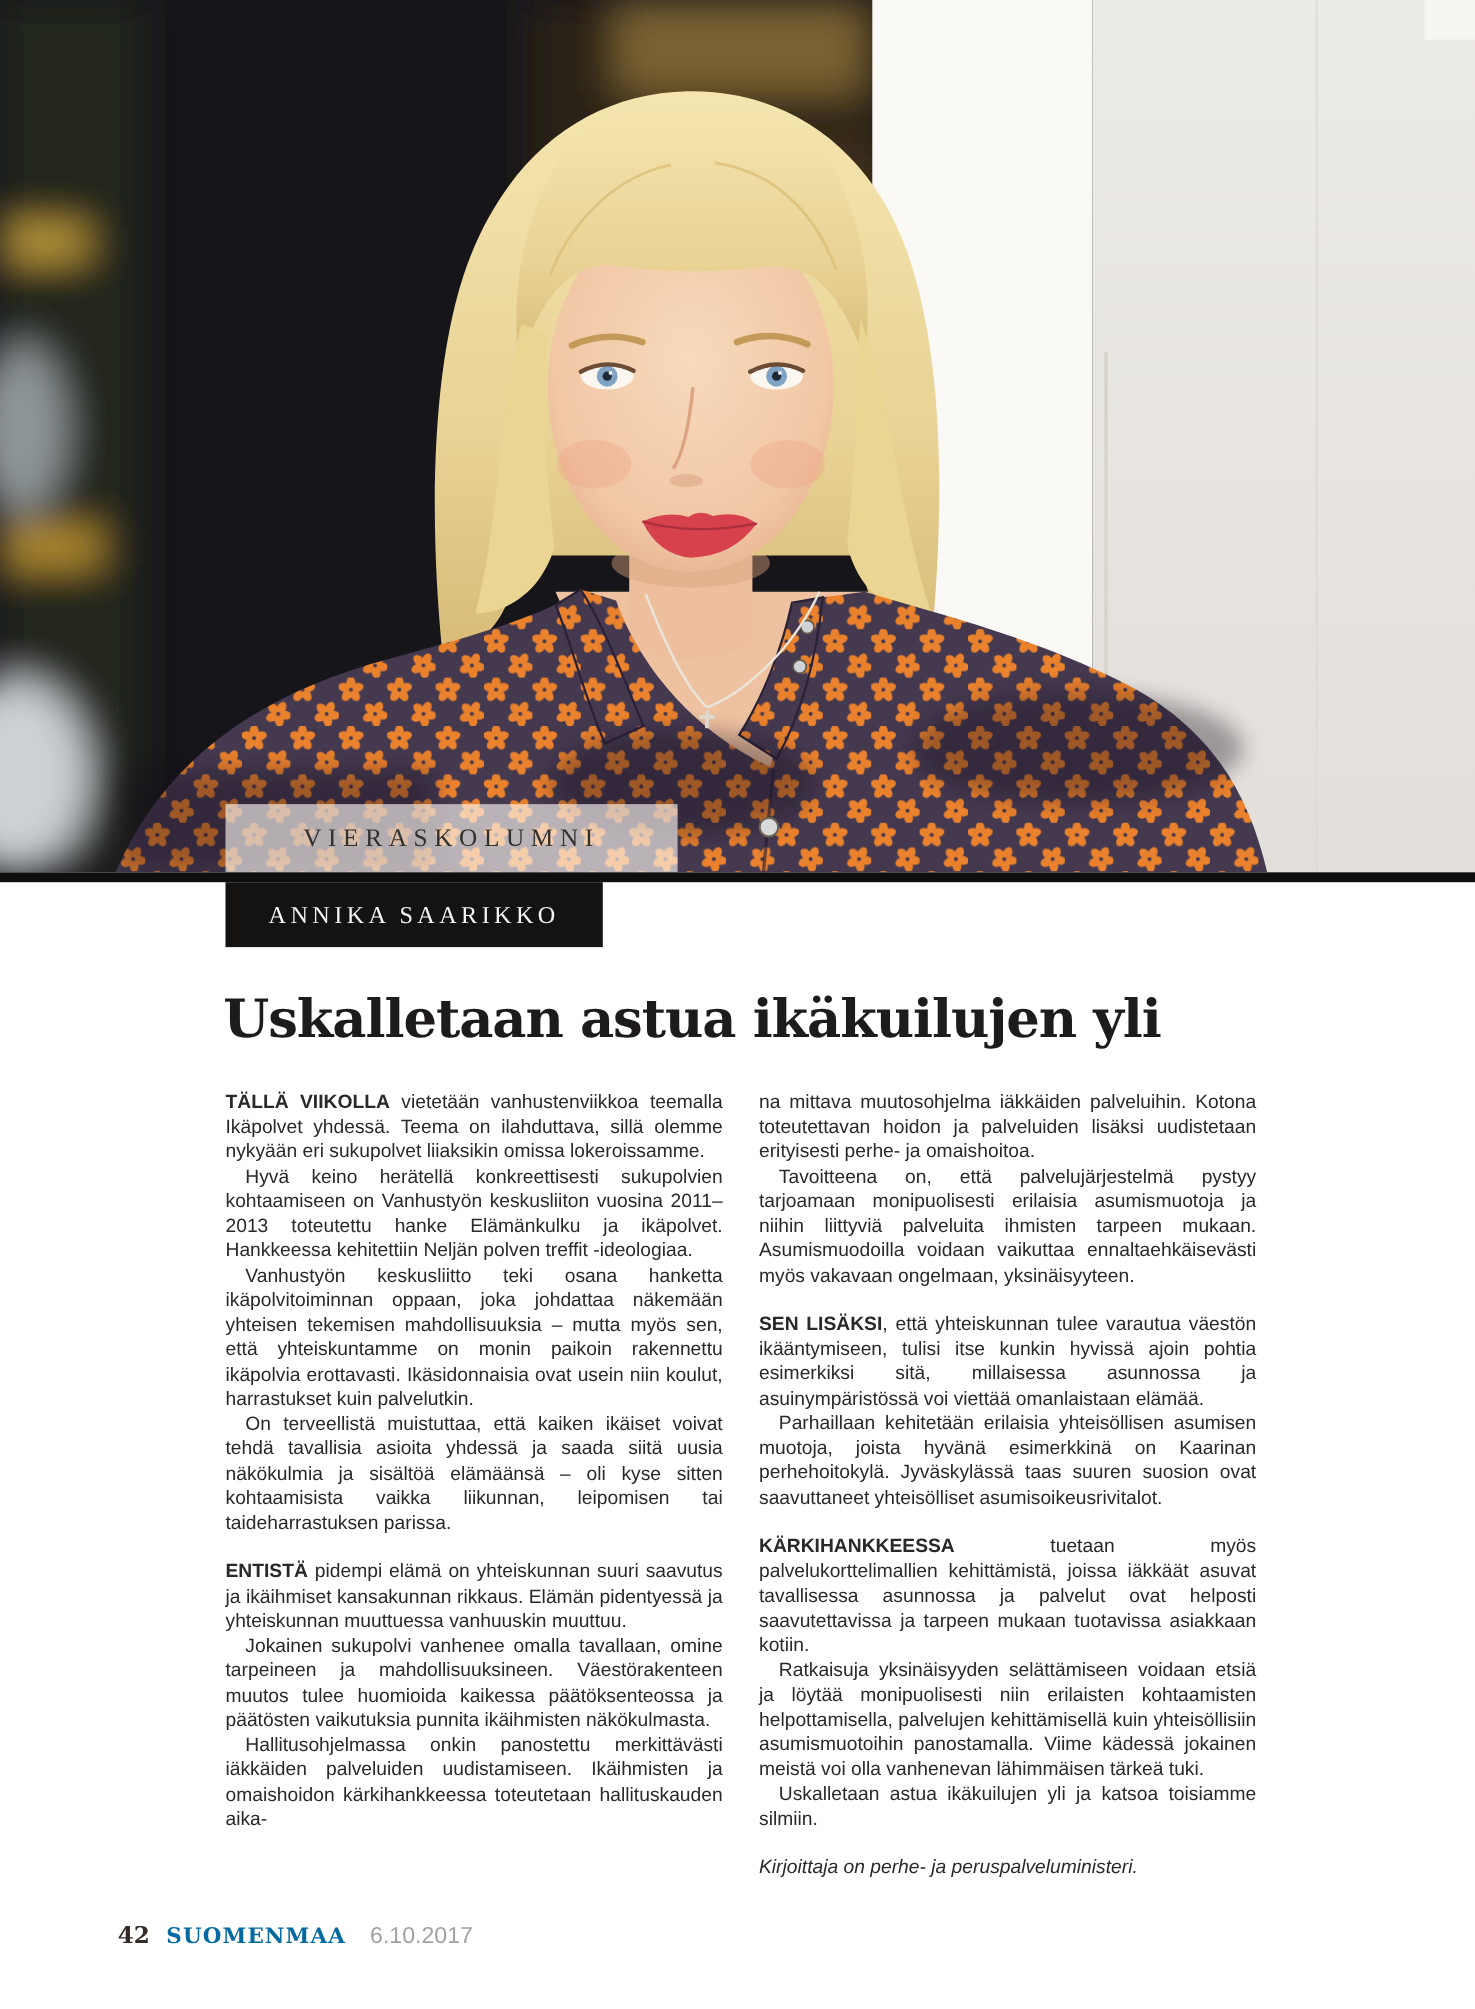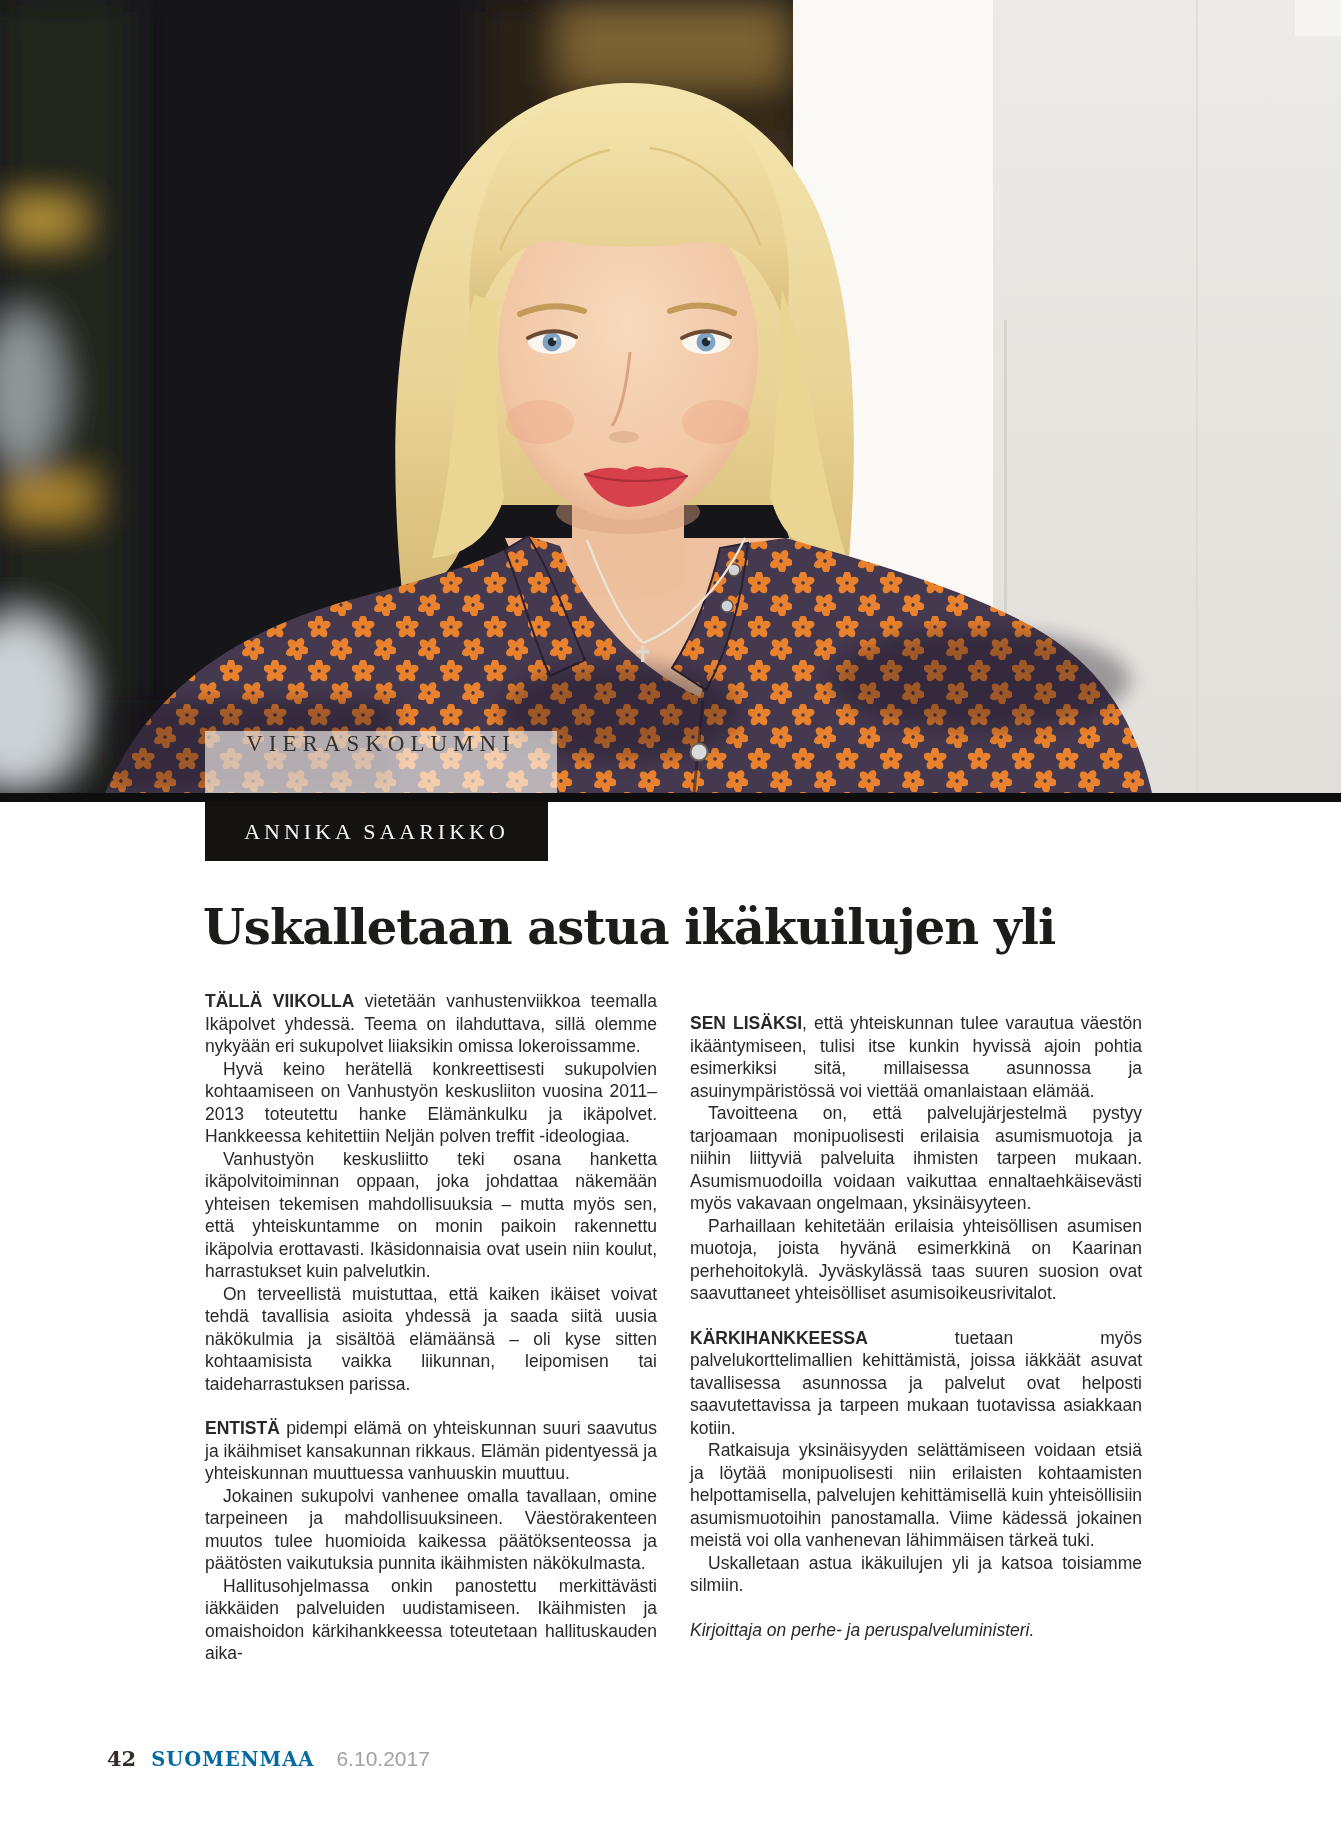--- a/index.html
+++ b/index.html
@@ -2,22 +2,22 @@
 <html><head>
 <meta charset="utf-8">
 <style>
   html,body{margin:0;padding:0;background:#ffffff;}
   body{width:1341px;height:1826px;position:relative;overflow:hidden;font-family:"Liberation Sans",sans-serif;}
   .page{position:absolute;left:0;top:0;width:1341px;height:1826px;background:#ffffff;}
 
   .photo-wrap{position:absolute;left:0;top:0;width:1341px;height:793px;overflow:hidden;}
   .photo-wrap svg{display:block;}
 
-  .kicker-band{position:absolute;left:205px;top:731px;width:352px;height:62px;
-    background:rgba(253,251,246,0.63);display:flex;align-items:flex-start;justify-content:center;}
+  .kicker-band{position:absolute;left:205px;top:731px;width:411px;height:62px;
+    background:rgba(253,251,246,0.63);display:flex;align-items:center;justify-content:center;}
   .kicker-text{font-family:"Liberation Serif",serif;font-size:23px;letter-spacing:6px;color:#33312e;}
 
   .black-bar{position:absolute;left:0;top:793px;width:1341px;height:9px;background:#0f0e0e;}
 
   .author-band{position:absolute;left:205px;top:802px;width:343px;height:59px;background:#141312;
     display:flex;align-items:center;justify-content:center;}
   .author-text{font-family:"Liberation Serif",serif;font-size:22px;letter-spacing:4px;color:#f5f4f2;}
 
   .title{position:absolute;left:203px;top:899px;width:1050px;margin:0;
     font-family:"DejaVu Serif","Liberation Serif",serif;font-weight:bold;font-size:48px;
@@ -185,22 +185,23 @@
   <div class="col col-left">
       <p class="para"><span class="lead">TÄLLÄ VIIKOLLA</span> vietetään vanhustenviikkoa teemalla Ikäpolvet yhdessä. Teema on ilahduttava, sillä olemme nykyään eri sukupolvet liiaksikin omissa lokeroissamme.</p>
       <p class="para indent">Hyvä keino herätellä konkreettisesti sukupolvien kohtaamiseen on Vanhustyön keskusliiton vuosina 2011–2013 toteutettu hanke Elämänkulku ja ikäpolvet. Hankkeessa kehitettiin Neljän polven treffit -ideologiaa.</p>
       <p class="para indent">Vanhustyön keskusliitto teki osana hanketta ikäpolvitoiminnan oppaan, joka johdattaa näkemään yhteisen tekemisen mahdollisuuksia – mutta myös sen, että yhteiskuntamme on monin paikoin rakennettu ikäpolvia erottavasti. Ikäsidonnaisia ovat usein niin koulut, harrastukset kuin palvelutkin.</p>
       <p class="para indent">On terveellistä muistuttaa, että kaiken ikäiset voivat tehdä tavallisia asioita yhdessä ja saada siitä uusia näkökulmia ja sisältöä elämäänsä – oli kyse sitten kohtaamisista vaikka liikunnan, leipomisen tai taideharrastuksen parissa.</p>
       <p class="para space-before"><span class="lead">ENTISTÄ</span> pidempi elämä on yhteiskunnan suuri saavutus ja ikäihmiset kansakunnan rikkaus. Elämän pidentyessä ja yhteiskunnan muuttuessa vanhuuskin muuttuu.</p>
       <p class="para indent">Jokainen sukupolvi vanhenee omalla tavallaan, omine tarpeineen ja mahdollisuuksineen. Väestörakenteen muutos tulee huomioida kaikessa päätöksenteossa ja päätösten vaikutuksia punnita ikäihmisten näkökulmasta.</p>
       <p class="para indent">Hallitusohjelmassa onkin panostettu merkittävästi iäkkäiden palveluiden uudistamiseen. Ikäihmisten ja omaishoidon kärkihankkeessa toteutetaan hallituskauden aika-</p>
     </div>
   <div class="col col-right">
+      <p class="para">na mittava muutosohjelma iäkkäiden palveluihin. Kotona toteutettavan hoidon ja palveluiden lisäksi uudistetaan erityisesti perhe- ja omaishoitoa.</p>
+      <p class="para indent">Tavoitteena on, että palvelujärjestelmä pystyy tarjoamaan monipuolisesti erilaisia asumismuotoja ja niihin liittyviä palveluita ihmisten tarpeen mukaan. Asumismuodoilla voidaan vaikuttaa ennaltaehkäisevästi myös vakavaan ongelmaan, yksinäisyyteen.</p>
       <p class="para space-before"><span class="lead">SEN LISÄKSI</span>, että yhteiskunnan tulee varautua väestön ikääntymiseen, tulisi itse kunkin hyvissä ajoin pohtia esimerkiksi sitä, millaisessa asunnossa ja asuinympäristössä voi viettää omanlaistaan elämää.</p>
-      <p class="para indent">Tavoitteena on, että palvelujärjestelmä pystyy tarjoamaan monipuolisesti erilaisia asumismuotoja ja niihin liittyviä palveluita ihmisten tarpeen mukaan. Asumismuodoilla voidaan vaikuttaa ennaltaehkäisevästi myös vakavaan ongelmaan, yksinäisyyteen.</p>
       <p class="para indent">Parhaillaan kehitetään erilaisia yhteisöllisen asumisen muotoja, joista hyvänä esimerkkinä on Kaarinan perhehoitokylä. Jyväskylässä taas suuren suosion ovat saavuttaneet yhteisölliset asumisoikeusrivitalot.</p>
       <p class="para space-before"><span class="lead">KÄRKIHANKKEESSA</span> tuetaan myös palvelukorttelimallien kehittämistä, joissa iäkkäät asuvat tavallisessa asunnossa ja palvelut ovat helposti saavutettavissa ja tarpeen mukaan tuotavissa asiakkaan kotiin.</p>
       <p class="para indent">Ratkaisuja yksinäisyyden selättämiseen voidaan etsiä ja löytää monipuolisesti niin erilaisten kohtaamisten helpottamisella, palvelujen kehittämisellä kuin yhteisöllisiin asumismuotoihin panostamalla. Viime kädessä jokainen meistä voi olla vanhenevan lähimmäisen tärkeä tuki.</p>
       <p class="para indent">Uskalletaan astua ikäkuilujen yli ja katsoa toisiamme silmiin.</p>
       <p class="para space-before italic">Kirjoittaja on perhe- ja peruspalveluministeri.</p>
     </div>
 
   <div class="footer">
     <span class="page-num">42</span>
     <span class="pub">SUOMENMAA</span>

